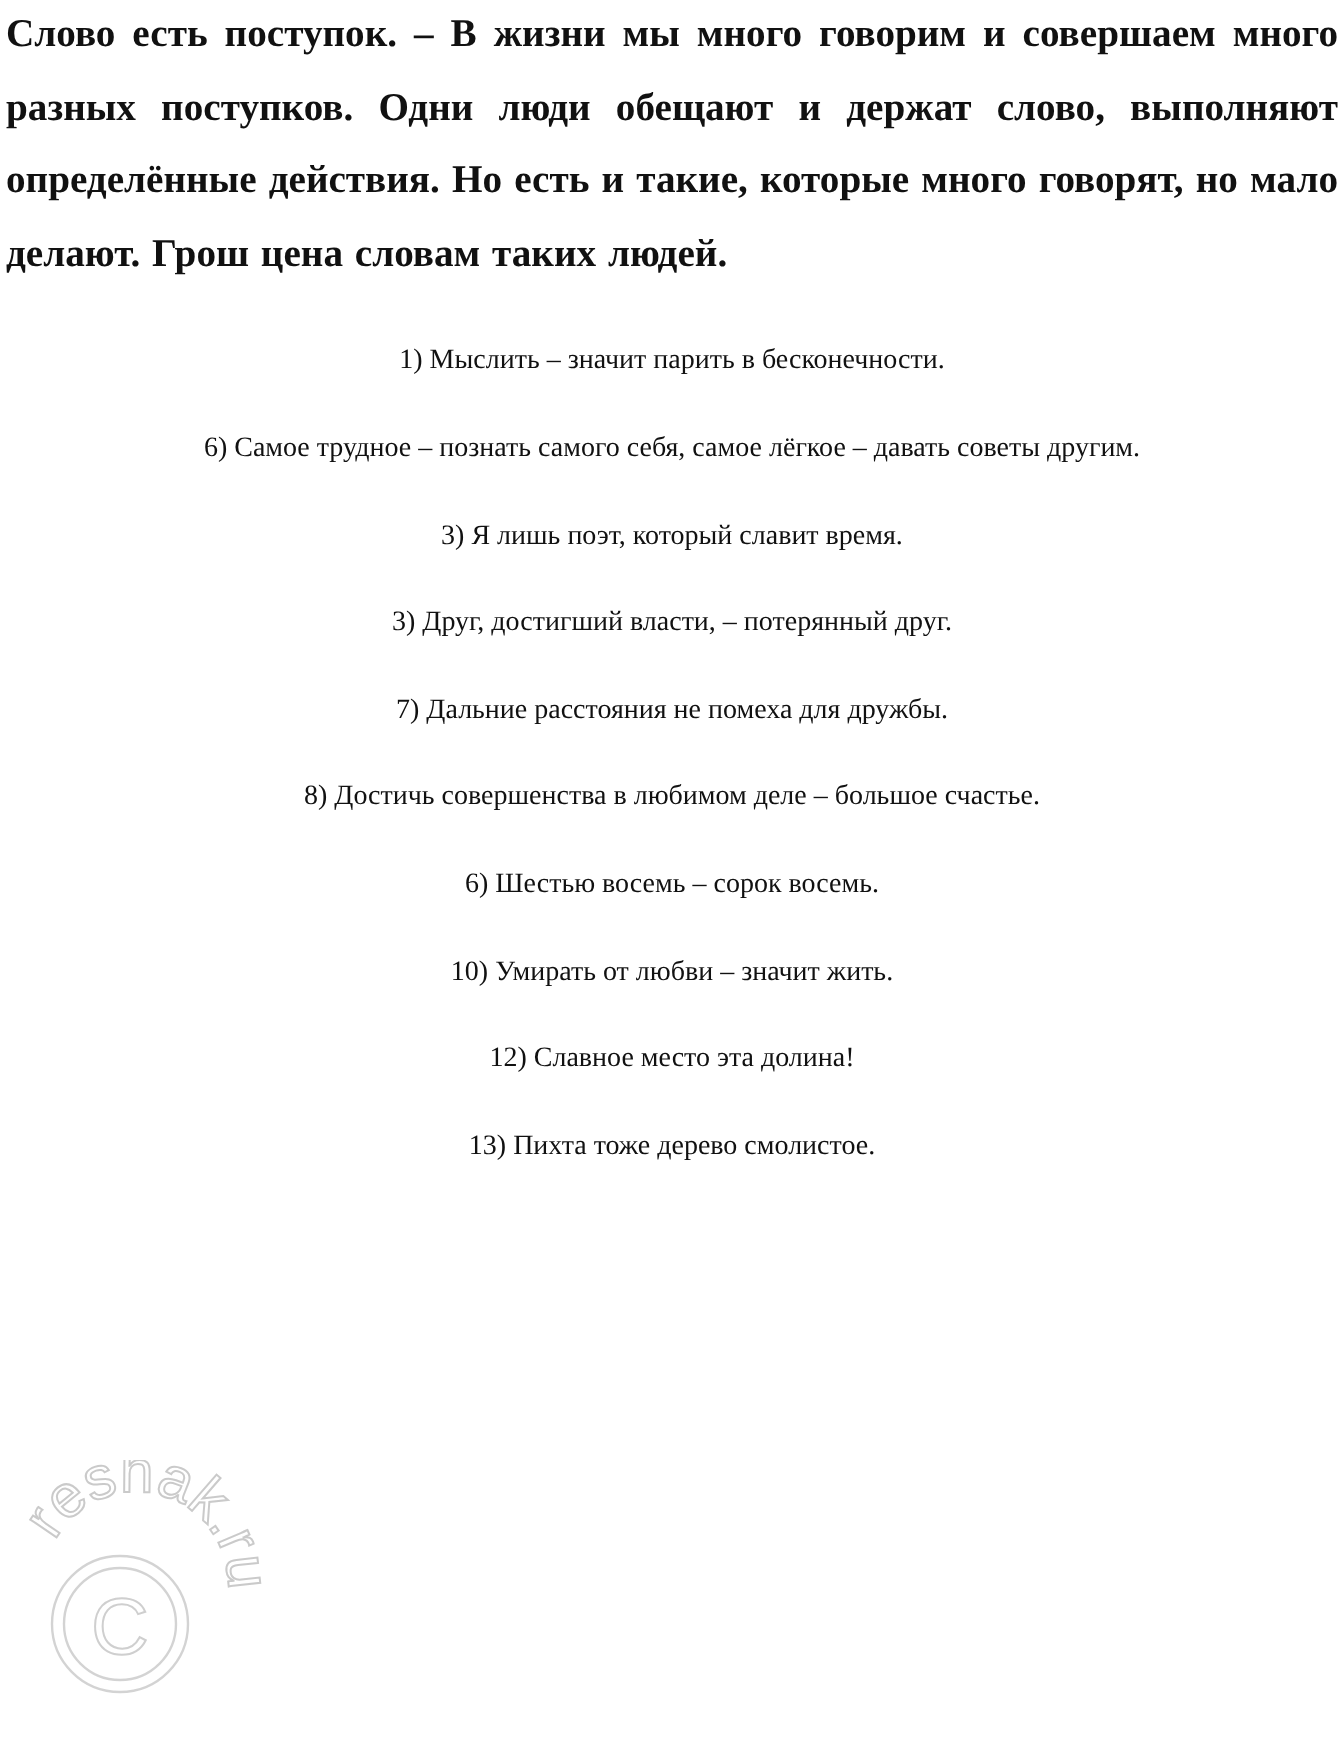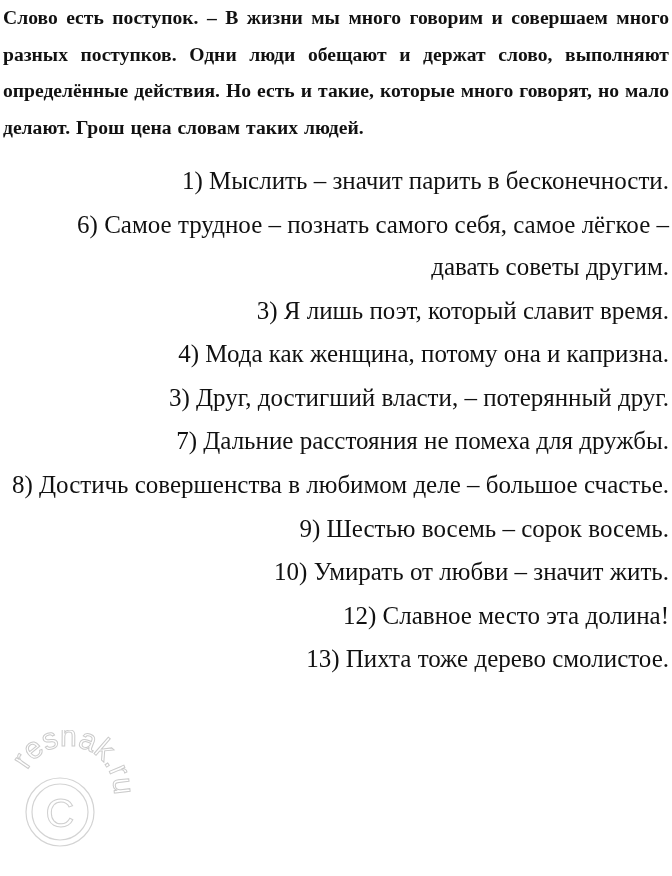--- a/index.html
+++ b/index.html
@@ -29,49 +29,48 @@
       text-align-last: left;
       word-spacing: 1px;
       font-weight: bold;
     }
     .list {
       margin: 14px 0 0 0;
       padding: 0;
       list-style: none;
     }
     .list-item {
-      font-size: 25px;
+      font-size: 14px;
       line-height: 42px;
       margin: 0 0 1.6px 0;
-      text-align: right;
+      text-align: center;
     }
     .watermark {
       position: absolute;
       left: 10px;
       top: 730px;
       width: 140px;
       height: 130px;
       pointer-events: none;
       opacity: 0.55;
     }
   </style>
 </head>
 <body>
 
 <div class="doc">
   <p class="intro">Слово есть поступок. – В жизни мы много говорим и совершаем много разных поступков. Одни люди обещают и держат слово, выполняют определённые действия. Но есть и такие, которые много говорят, но мало делают. Грош цена словам таких людей.</p>
   <ul class="list">
     <li class="list-item">1) Мыслить – значит парить в бесконечности.</li>
     <li class="list-item">6) Самое трудное – познать самого себя, самое лёгкое – давать советы другим.</li>
     <li class="list-item">3) Я лишь поэт, который славит время.</li>
-    <li class="list-item">4) Мода как женщина, потому она и капризна.</li>
     <li class="list-item">3) Друг, достигший власти, – потерянный друг.</li>
     <li class="list-item">7) Дальние расстояния не помеха для дружбы.</li>
     <li class="list-item">8) Достичь совершенства в любимом деле – большое счастье.</li>
-    <li class="list-item">9) Шестью восемь – сорок восемь.</li>
+    <li class="list-item">6) Шестью восемь – сорок восемь.</li>
     <li class="list-item">10) Умирать от любви – значит жить.</li>
     <li class="list-item">12) Славное место эта долина!</li>
     <li class="list-item">13) Пихта тоже дерево смолистое.</li>
   </ul>
 </div>
 
 <div class="watermark">
   <svg width="140" height="130" viewBox="0 0 140 130">
     <defs>
       <path id="wm-arc" d="M 12 62 A 46 46 0 0 1 104 62" fill="none"></path>

